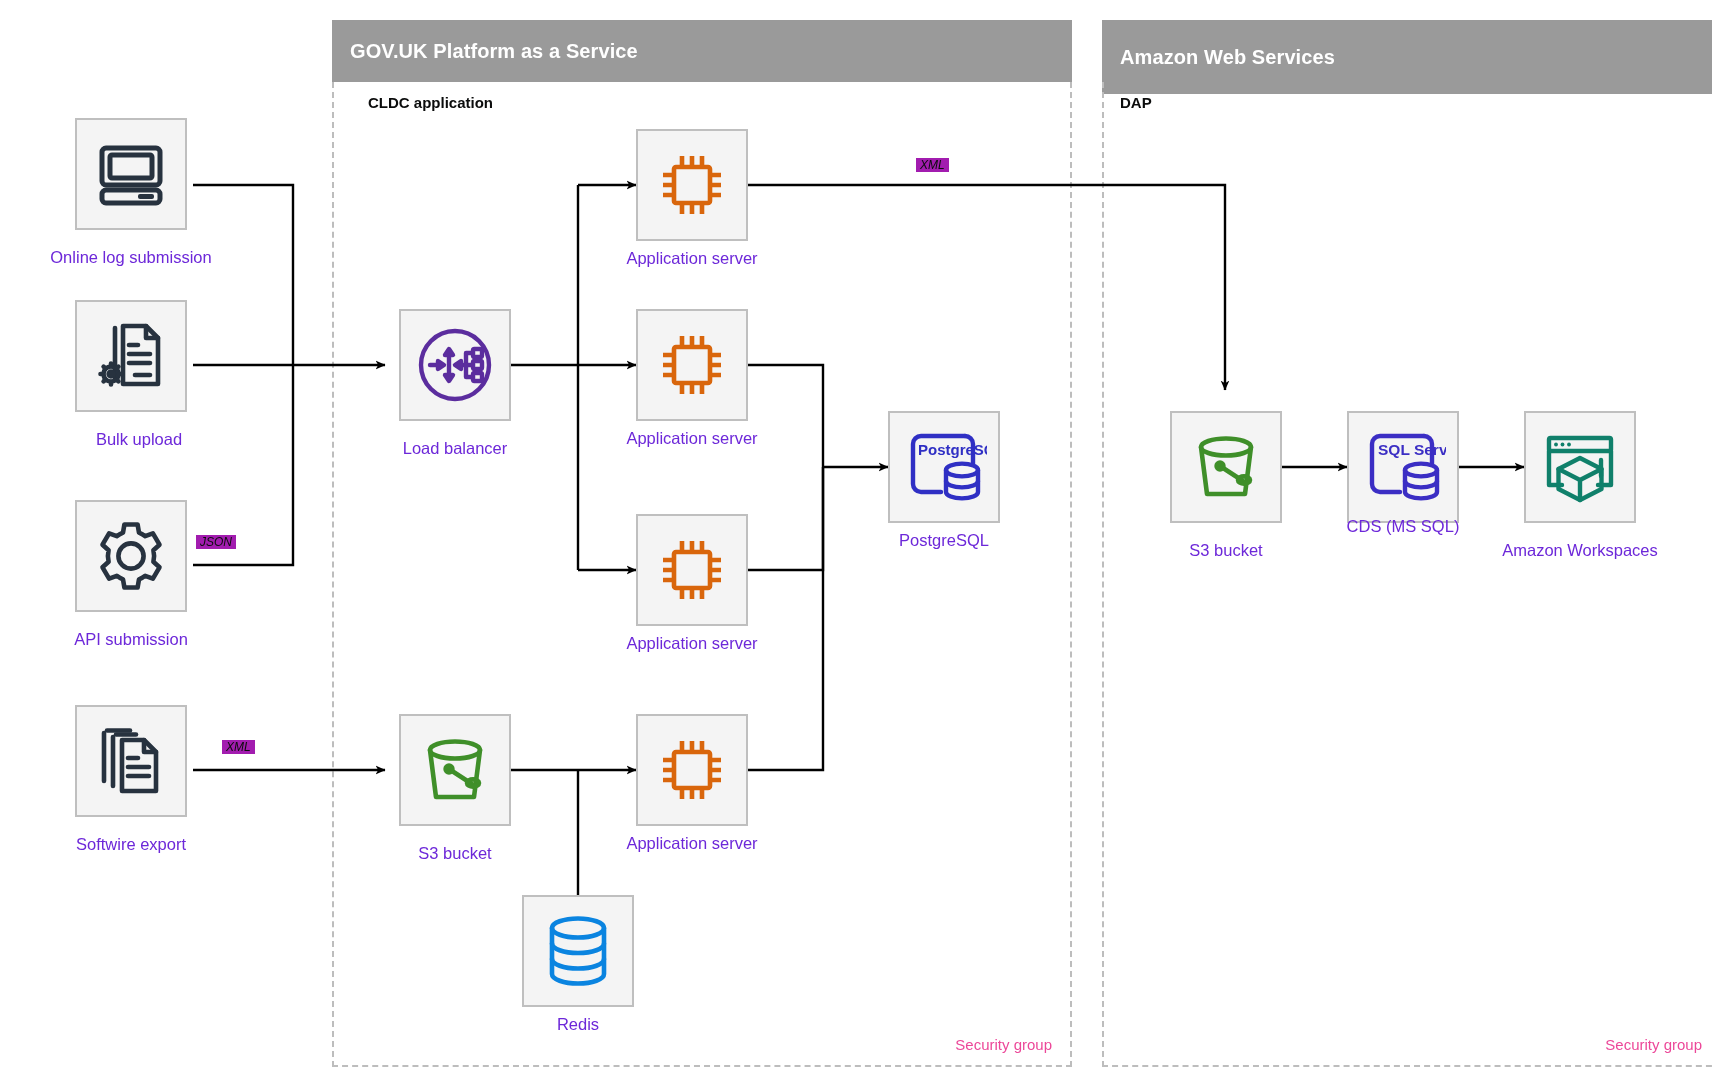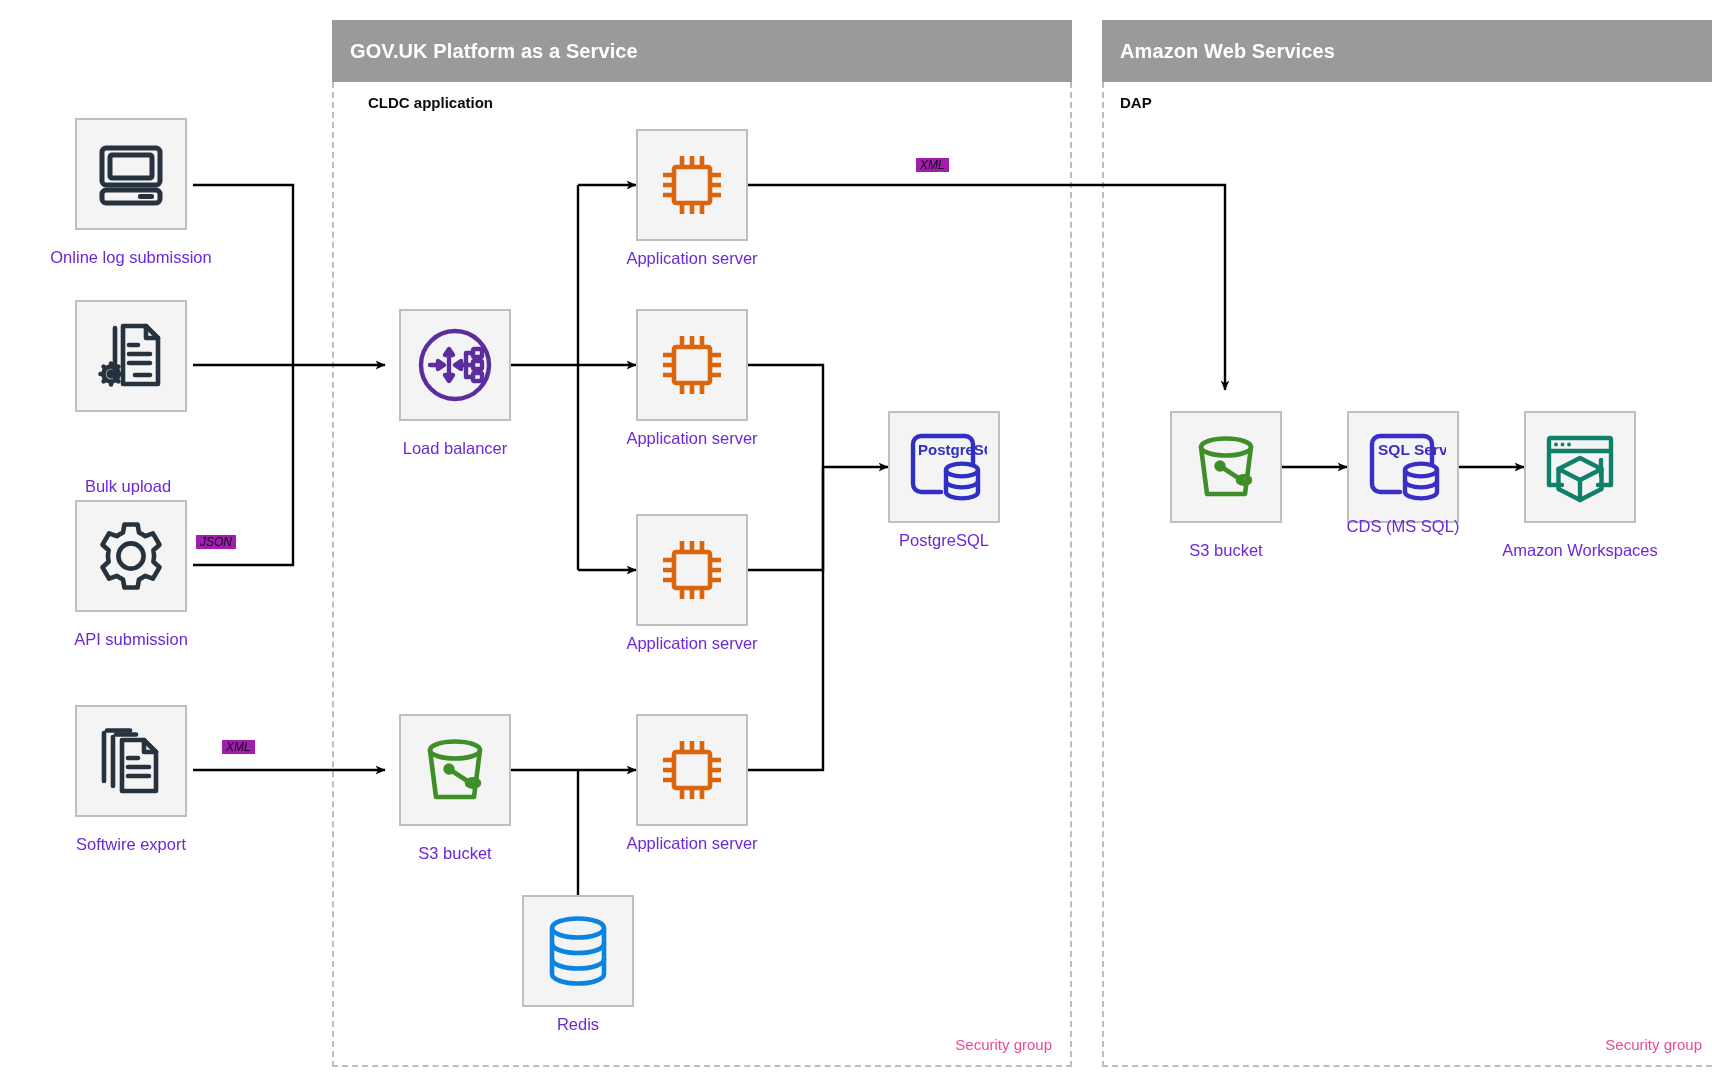--- a/index.html
+++ b/index.html
@@ -94,21 +94,21 @@
 
 <div id="canvas">
 
   <div class="zone-header" style="left:332px;top:20px;width:740px;height:62px;">
     <span>GOV.UK Platform as a Service</span>
   </div>
   <div class="zone-box" style="left:332px;top:82px;width:740px;height:985px;"></div>
   <div class="zone-sub" style="left:368px;top:94px;">CLDC application</div>
   <div class="sec-group" style="left:830px;top:1036px;width:222px;">Security group</div>
 
-  <div class="zone-header" style="left:1102px;top:20px;width:610px;height:62px;">
+  <div class="zone-header" style="left:1102px;top:20px;width:610px;height:74px;">
     <span>Amazon Web Services</span>
   </div>
   <div class="zone-box" style="left:1102px;top:82px;width:620px;height:985px;"></div>
   <div class="zone-sub" style="left:1120px;top:94px;">DAP</div>
   <div class="sec-group" style="left:1480px;top:1036px;width:222px;">Security group</div>
 
   <svg class="edges" viewBox="0 0 1712 1082">
     <defs>
       <marker id="ah" markerWidth="11" markerHeight="11" refX="9.4" refY="5" orient="auto" markerUnits="userSpaceOnUse">
         <path d="M0,0.7 L10,5 L0,9.3 L2.6,5 Z" fill="#000"></path>
@@ -173,21 +173,21 @@
         <path d="M35 44 L56 44"></path>
         <path d="M41 56 L56 56"></path>
         <circle cx="17" cy="55" r="7.5"></circle>
         <circle cx="17" cy="55" r="2.4" fill="#27323f"></circle>
         <path d="M17 44.5 L17 47 M17 63 L17 65.5 M6.5 55 L9 55 M25 55 L27.5 55
                  M9.6 47.6 L11.4 49.4 M22.6 60.6 L24.4 62.4
                  M24.4 47.6 L22.6 49.4 M11.4 60.6 L9.6 62.4"></path>
       </svg>
     </span>
   </div>
-  <div class="node-label" style="left:128px;top:430px;margin-top:47px;">Bulk upload</div>
+  <div class="node-label" style="left:139px;top:430px;">Bulk upload</div>
 
   <div class="node" style="left:75px;top:500px;">
     <span>
       <svg width="74" height="74" viewBox="0 0 74 74" fill="none" stroke="#27323f" stroke-width="4.6" stroke-linecap="round" stroke-linejoin="round">
         <path d="M30.4 5.5 L43.6 5.5 L45 13.6 A24.5 24.5 0 0 1 51.2 17.2 L58.9 14.3 L65.5 25.7
                  L59.4 31.2 A24.5 24.5 0 0 1 59.4 42.8 L65.5 48.3 L58.9 59.7 L51.2 56.8
                  A24.5 24.5 0 0 1 45 60.4 L43.6 68.5 L30.4 68.5 L29 60.4
                  A24.5 24.5 0 0 1 22.8 56.8 L15.1 59.7 L8.5 48.3 L14.6 42.8
                  A24.5 24.5 0 0 1 14.6 31.2 L8.5 25.7 L15.1 14.3 L22.8 17.2
                  A24.5 24.5 0 0 1 29 13.6 Z"></path>

